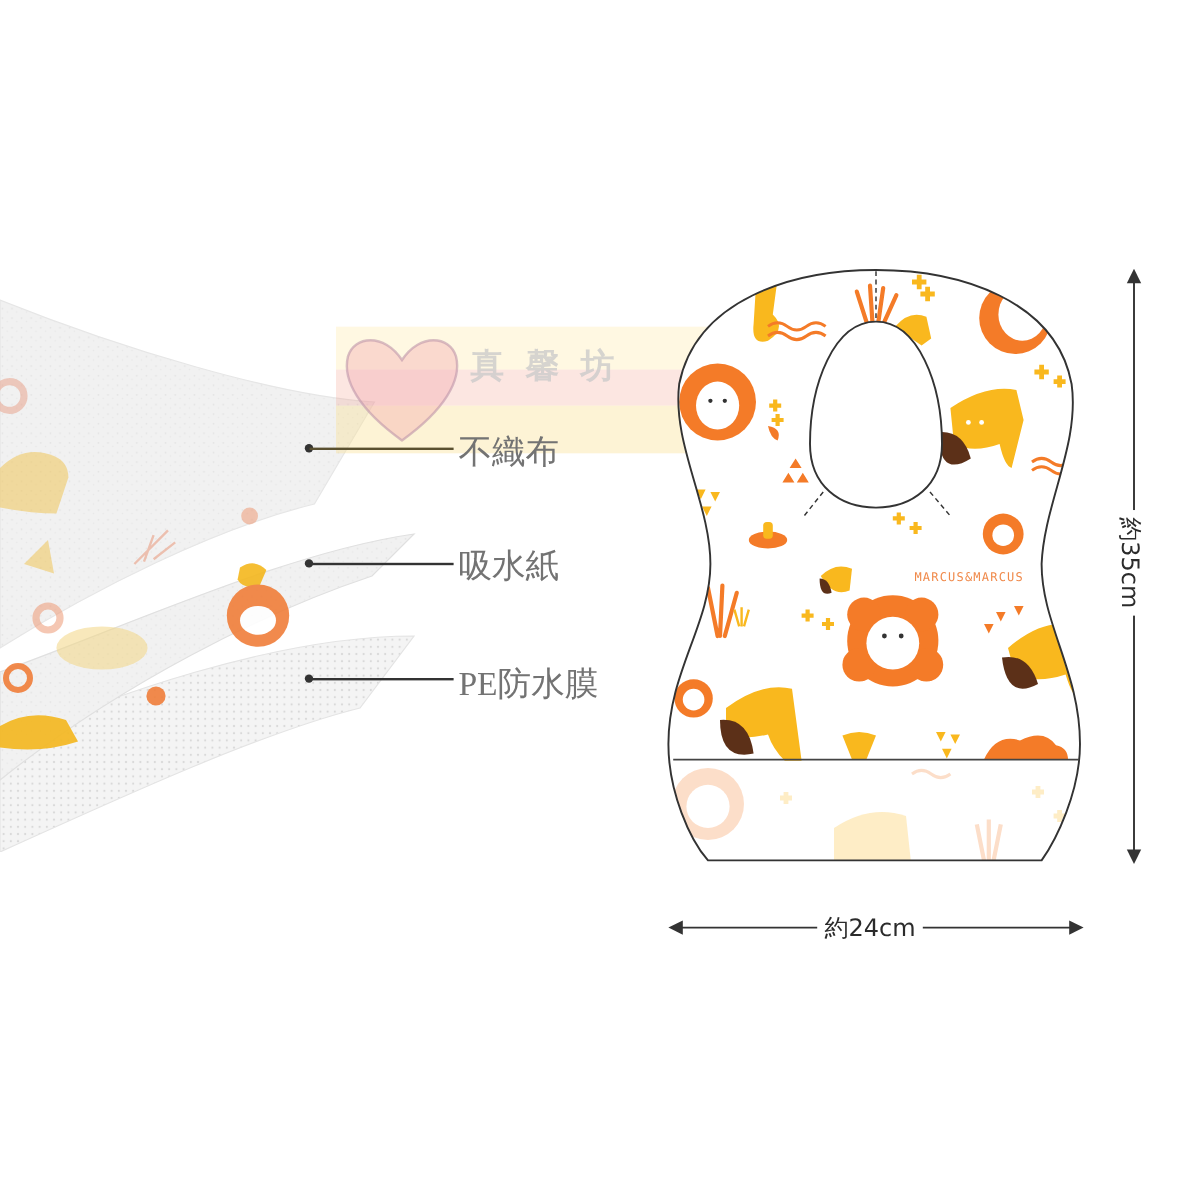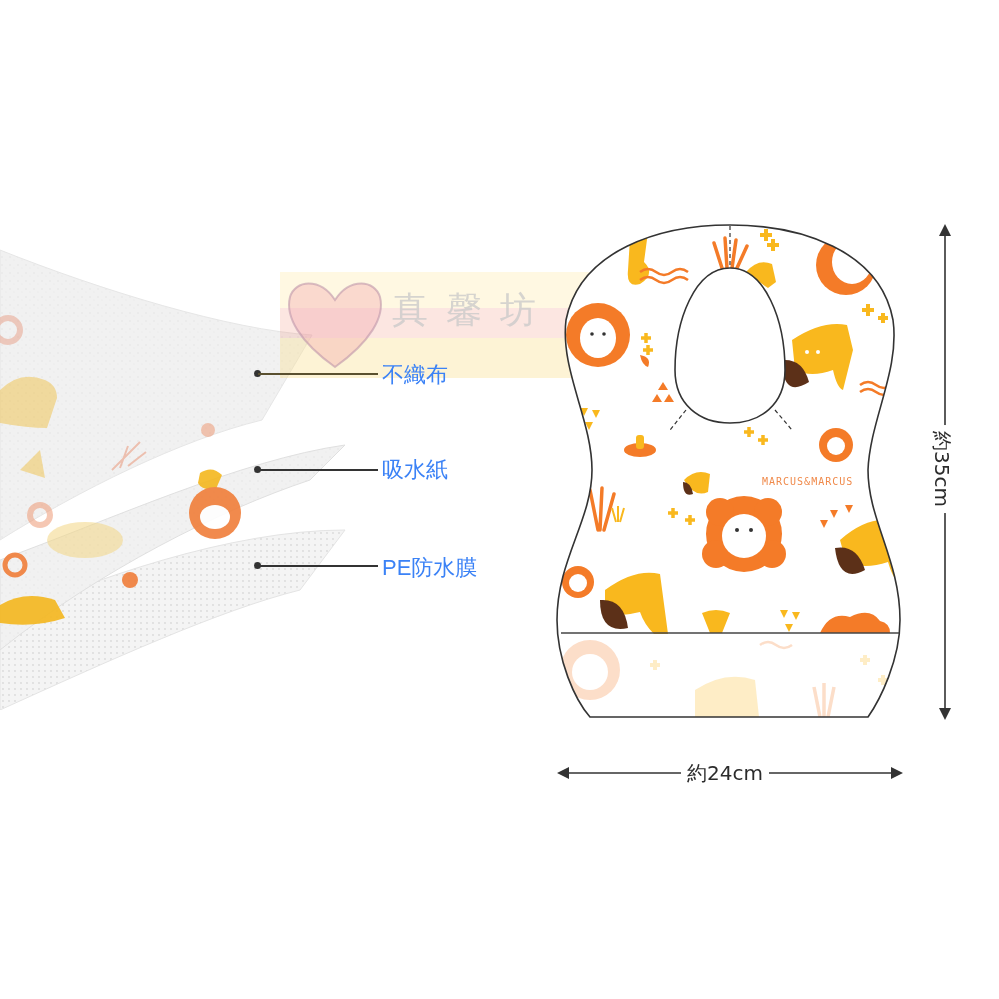--- a/index.html
+++ b/index.html
@@ -9,28 +9,28 @@
     }
     .abs { position: absolute; }
     .layers-svg { position: absolute; left: 0; top: 230px; }
     .watermark {
       position: absolute; left: 280px; top: 272px; width: 326px; height: 106px; overflow: hidden;
     }
     .wm-band1 { position: absolute; left: 0; top: 0; width: 100%; height: 36px; background: rgba(255, 240, 190, 0.45); }
     .wm-band2 { position: absolute; left: 0; top: 36px; width: 100%; height: 30px; background: rgba(240, 140, 120, 0.22); }
     .wm-band3 { position: absolute; left: 0; top: 66px; width: 100%; height: 40px; background: rgba(250, 225, 150, 0.40); }
     .wm-title {
-      position: absolute; left: 112px; top: 14px; font-size: 36px; letter-spacing: 18px;
-      color: rgba(200, 200, 200, 0.75); font-weight: normal; white-space: nowrap;
+      position: absolute; left: 112px; top: 14px; font-size: 28px; letter-spacing: 18px;
+      color: rgba(200, 200, 200, 0.75); font-weight: bold; white-space: nowrap;
       font-family: "DejaVu Serif", serif;
     }
     .wm-heart { position: absolute; left: 0; top: 0; }
     .label {
-      position: absolute; font-size: 22px; color: #3b82f6; white-space: nowrap; line-height: 1;
-      font-family: Liberation Sans, sans-serif;
+      position: absolute; font-size: 28px; color: #737373; white-space: nowrap; line-height: 1;
+      font-family: Liberation Serif, serif;
     }
     .leader { position: absolute; height: 2px; background: #333; }
     .leader-dot { position: absolute; width: 7px; height: 7px; border-radius: 50%; background: #333; }
     .dim-text {
       position: absolute; font-size: 20px; color: #2b2b2b; background: #fff; padding: 0 6px; white-space: nowrap;
       font-family: "DejaVu Sans", sans-serif; line-height: 1;
     }
     .dim-vert {
       position: absolute; font-size: 20px; color: #2b2b2b; background: #fff; padding: 0 6px; white-space: nowrap;
       transform: rotate(90deg); transform-origin: center center; line-height: 1;

